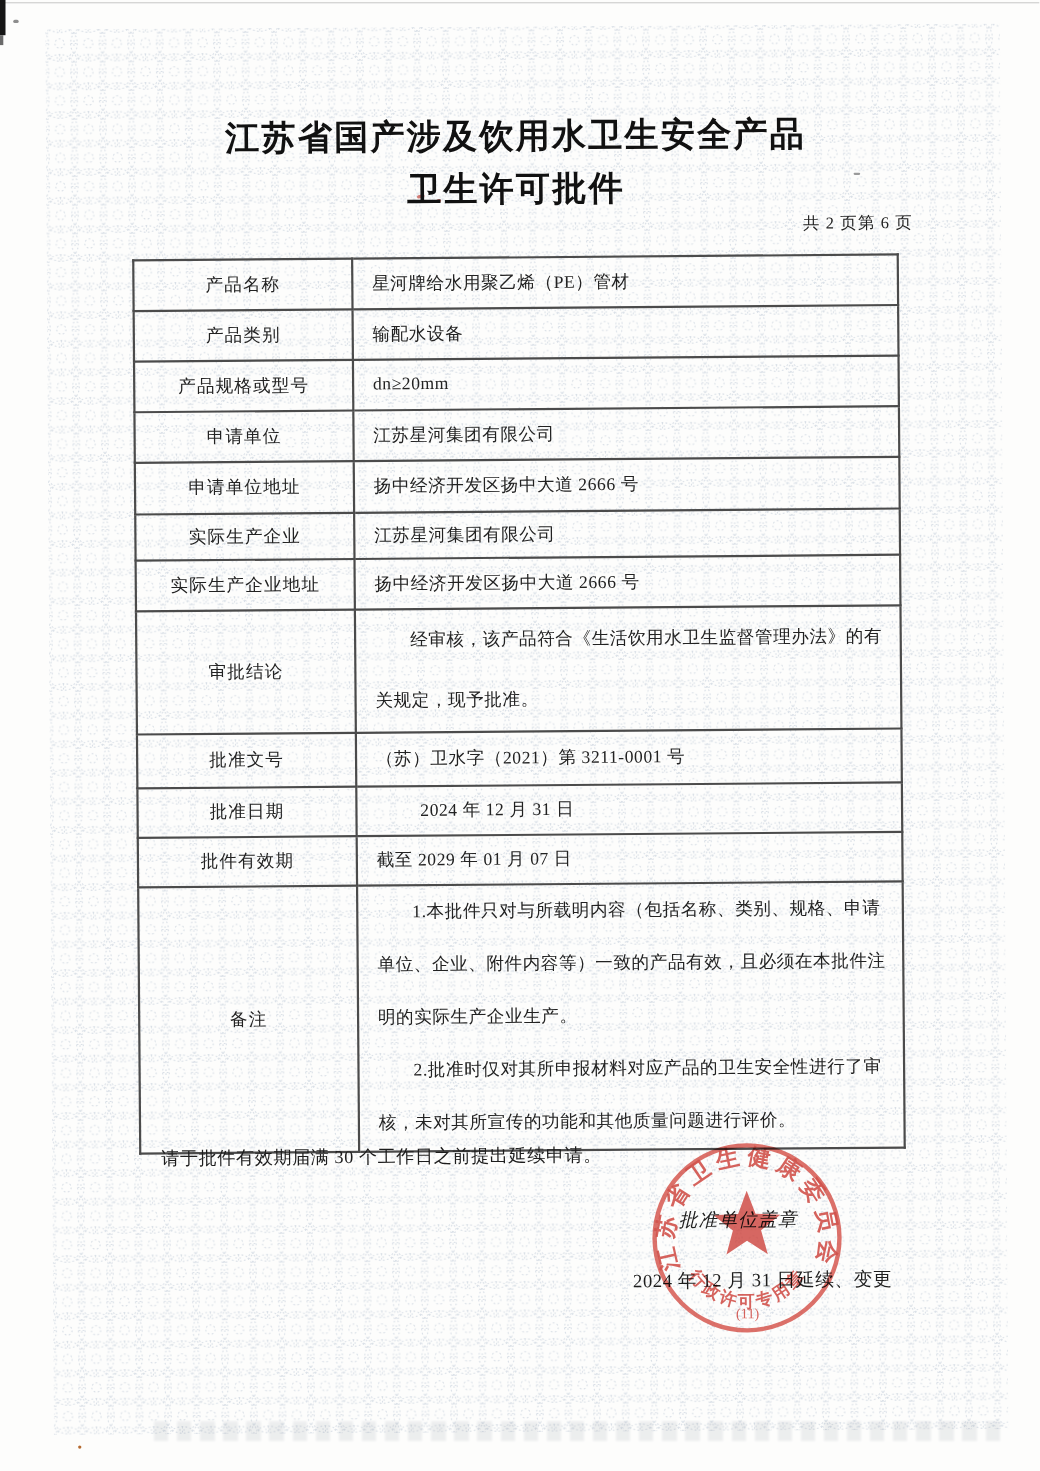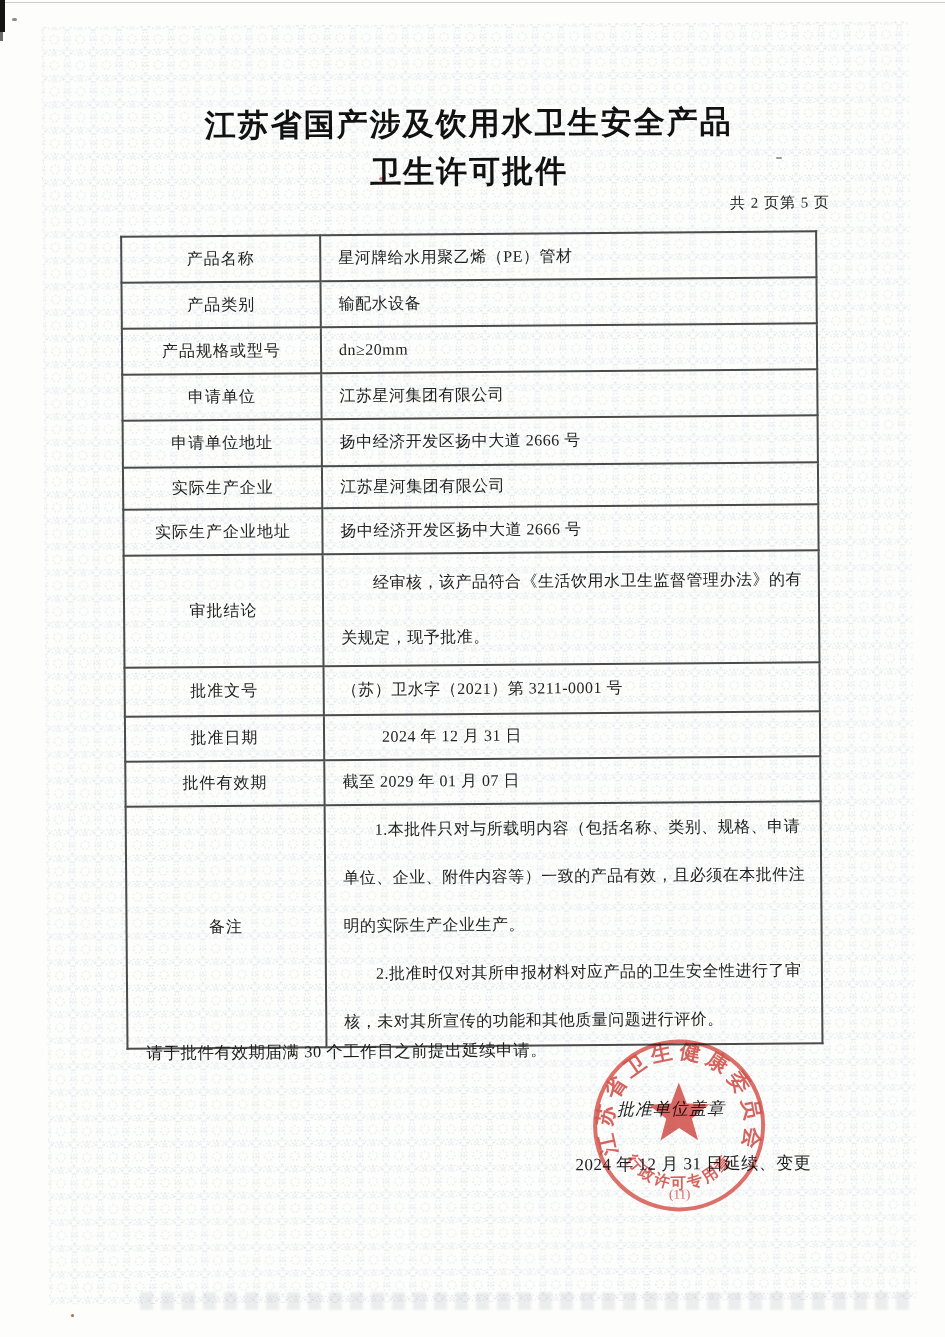--- a/index.html
+++ b/index.html
@@ -77,21 +77,21 @@
 <div class="speck" style="left:776px;top:157px;width:6px;height:2px;background:#9a9a9a;"></div>
 <div class="speck" style="left:379px;top:177px;width:7px;height:3px;background:#c4524a;opacity:.75;transform:rotate(-14deg);"></div>
 <div class="speck" style="left:397px;top:181px;width:4px;height:3px;background:#c4524a;opacity:.7;"></div>
 <div class="speck" style="left:71px;top:1314px;width:3px;height:3px;background:#b5692f;"></div>
 <div class="ghost-row"></div>
 
 <div class="doc">
 
   <div class="title l1">江苏省国产涉及饮用水卫生安全产品</div>
   <div class="title l2">卫生许可批件</div>
-  <div class="page-note">共 2 页第 5 页</div>
+  <div class="page-note">共 2 页第 6 页</div>
 
   <table class="lic-table">
     <tbody>
         <tr style="height:46px;">
       <td class="lbl">产品名称</td>
       <td class="val">星河牌给水用聚乙烯（PE）管材</td>
     </tr>
     <tr style="height:46px;">
       <td class="lbl">产品类别</td>
       <td class="val">输配水设备</td>

